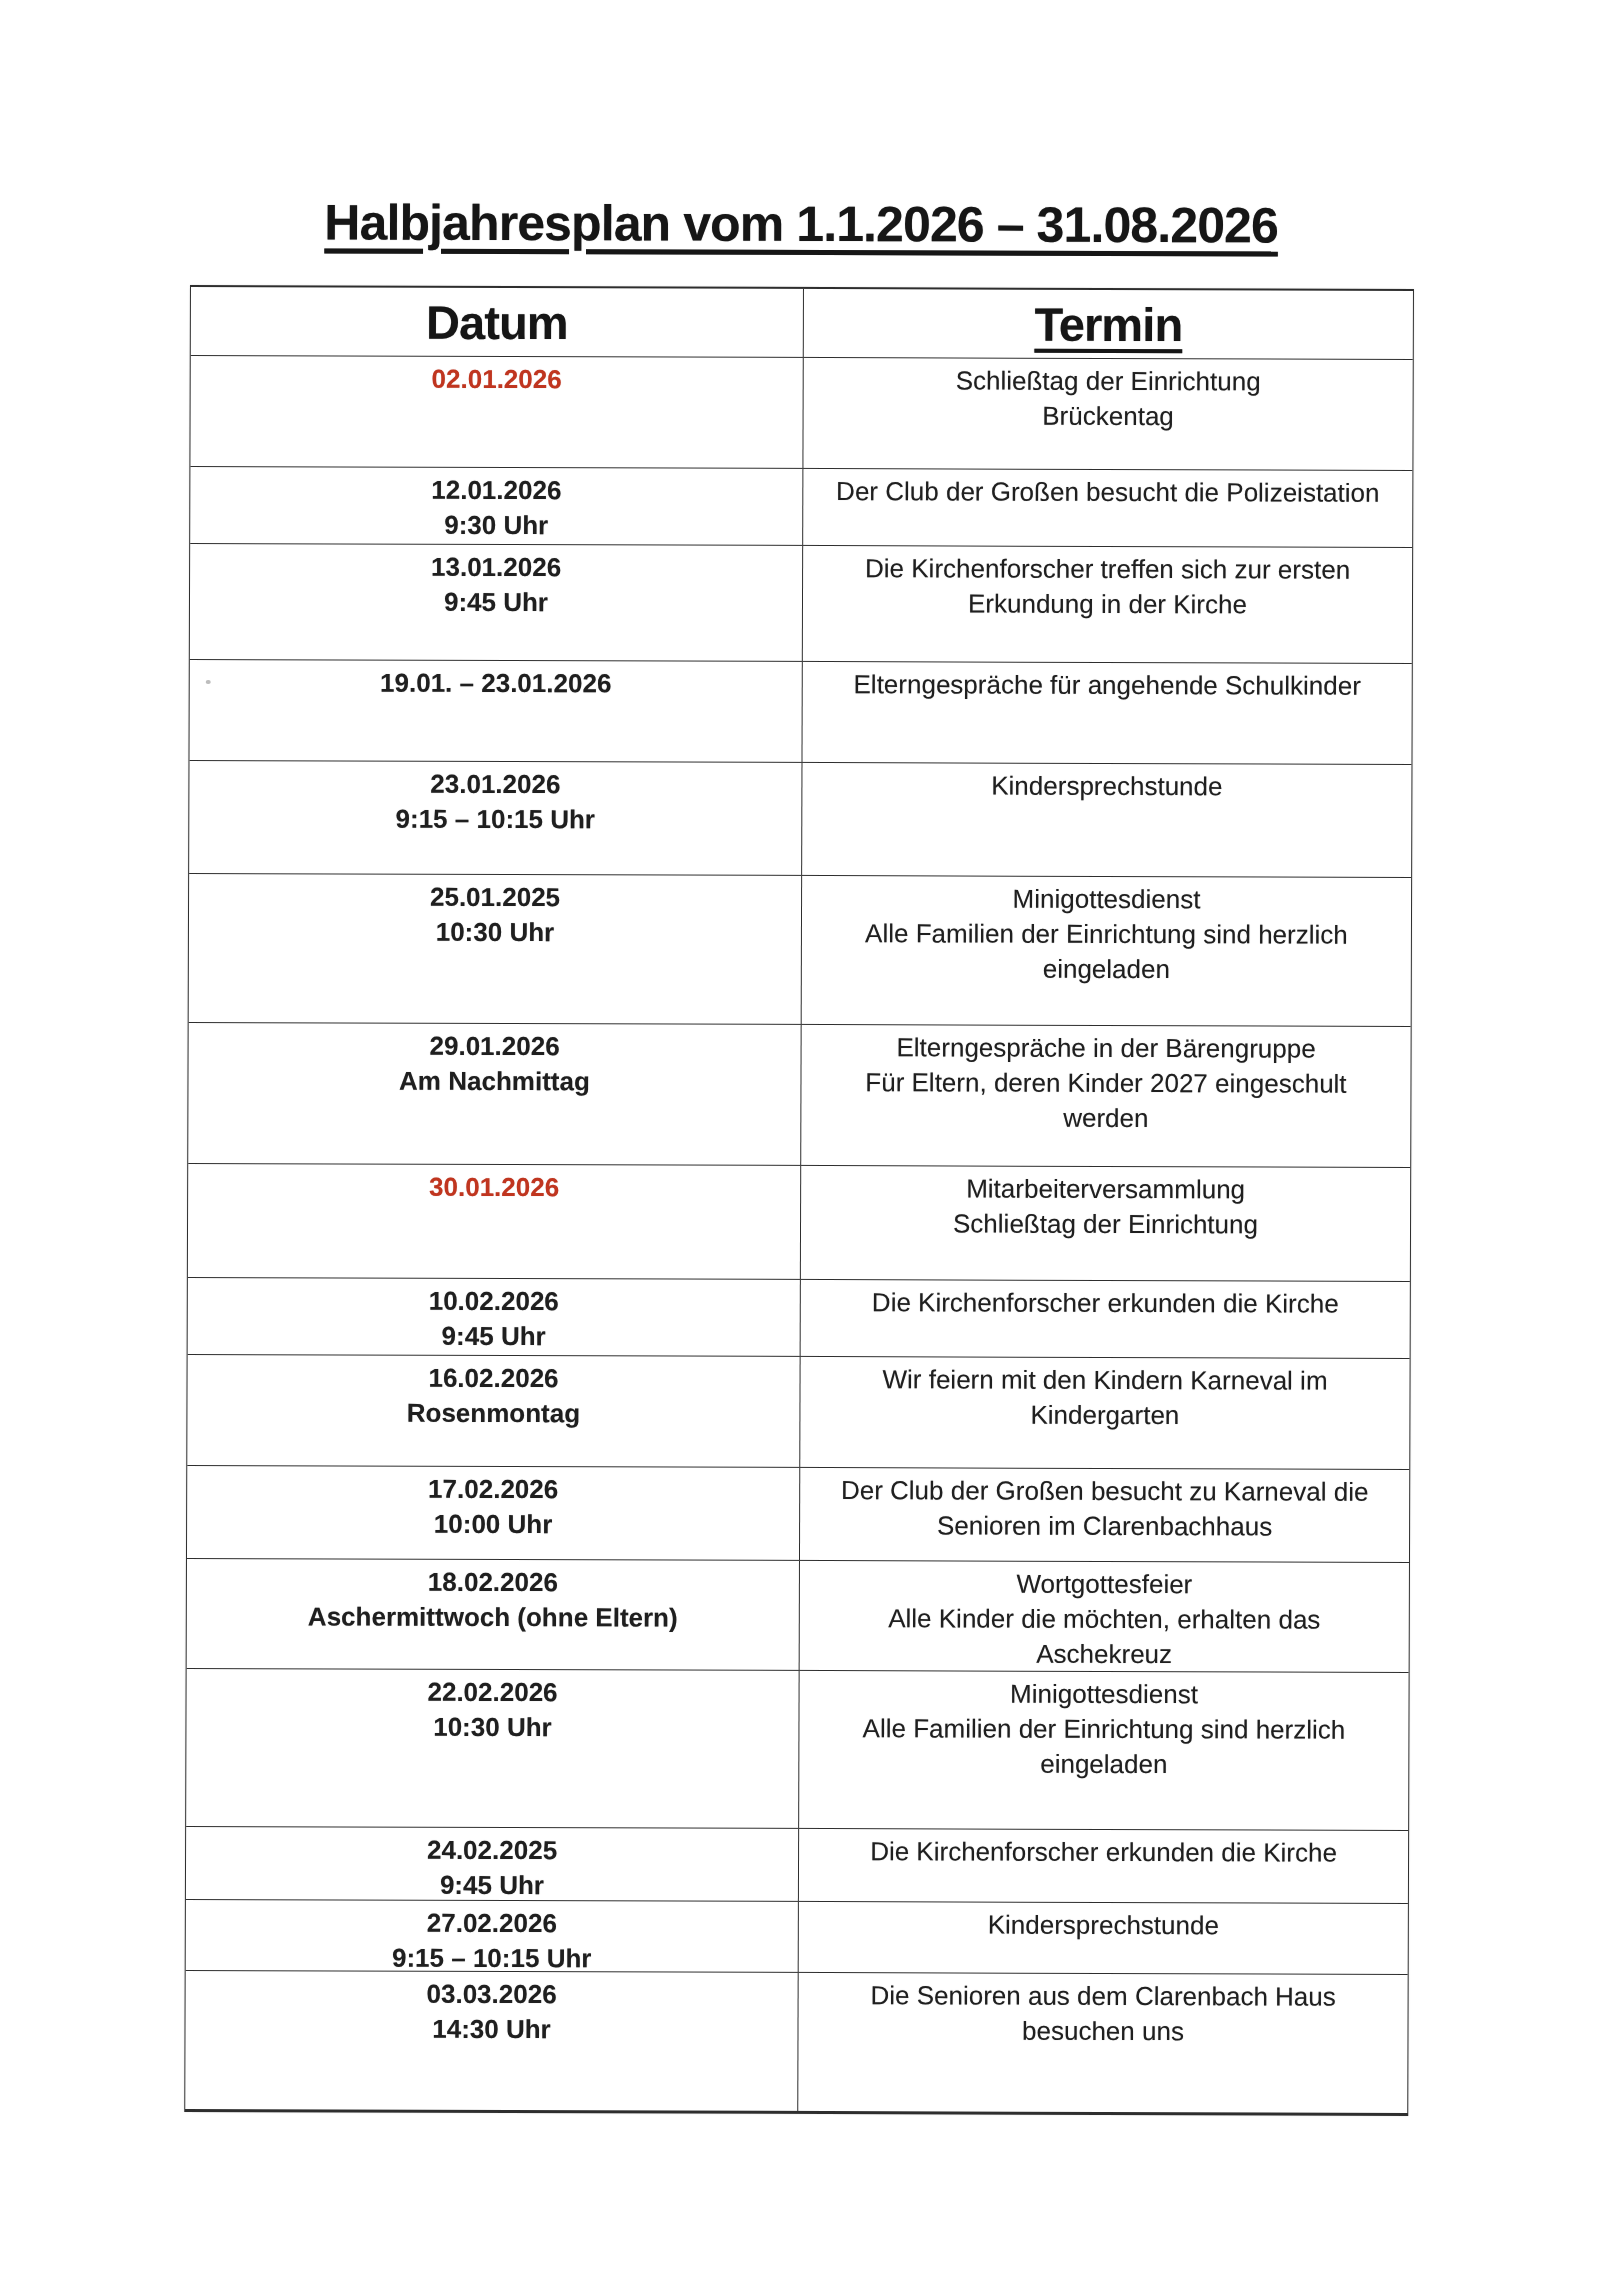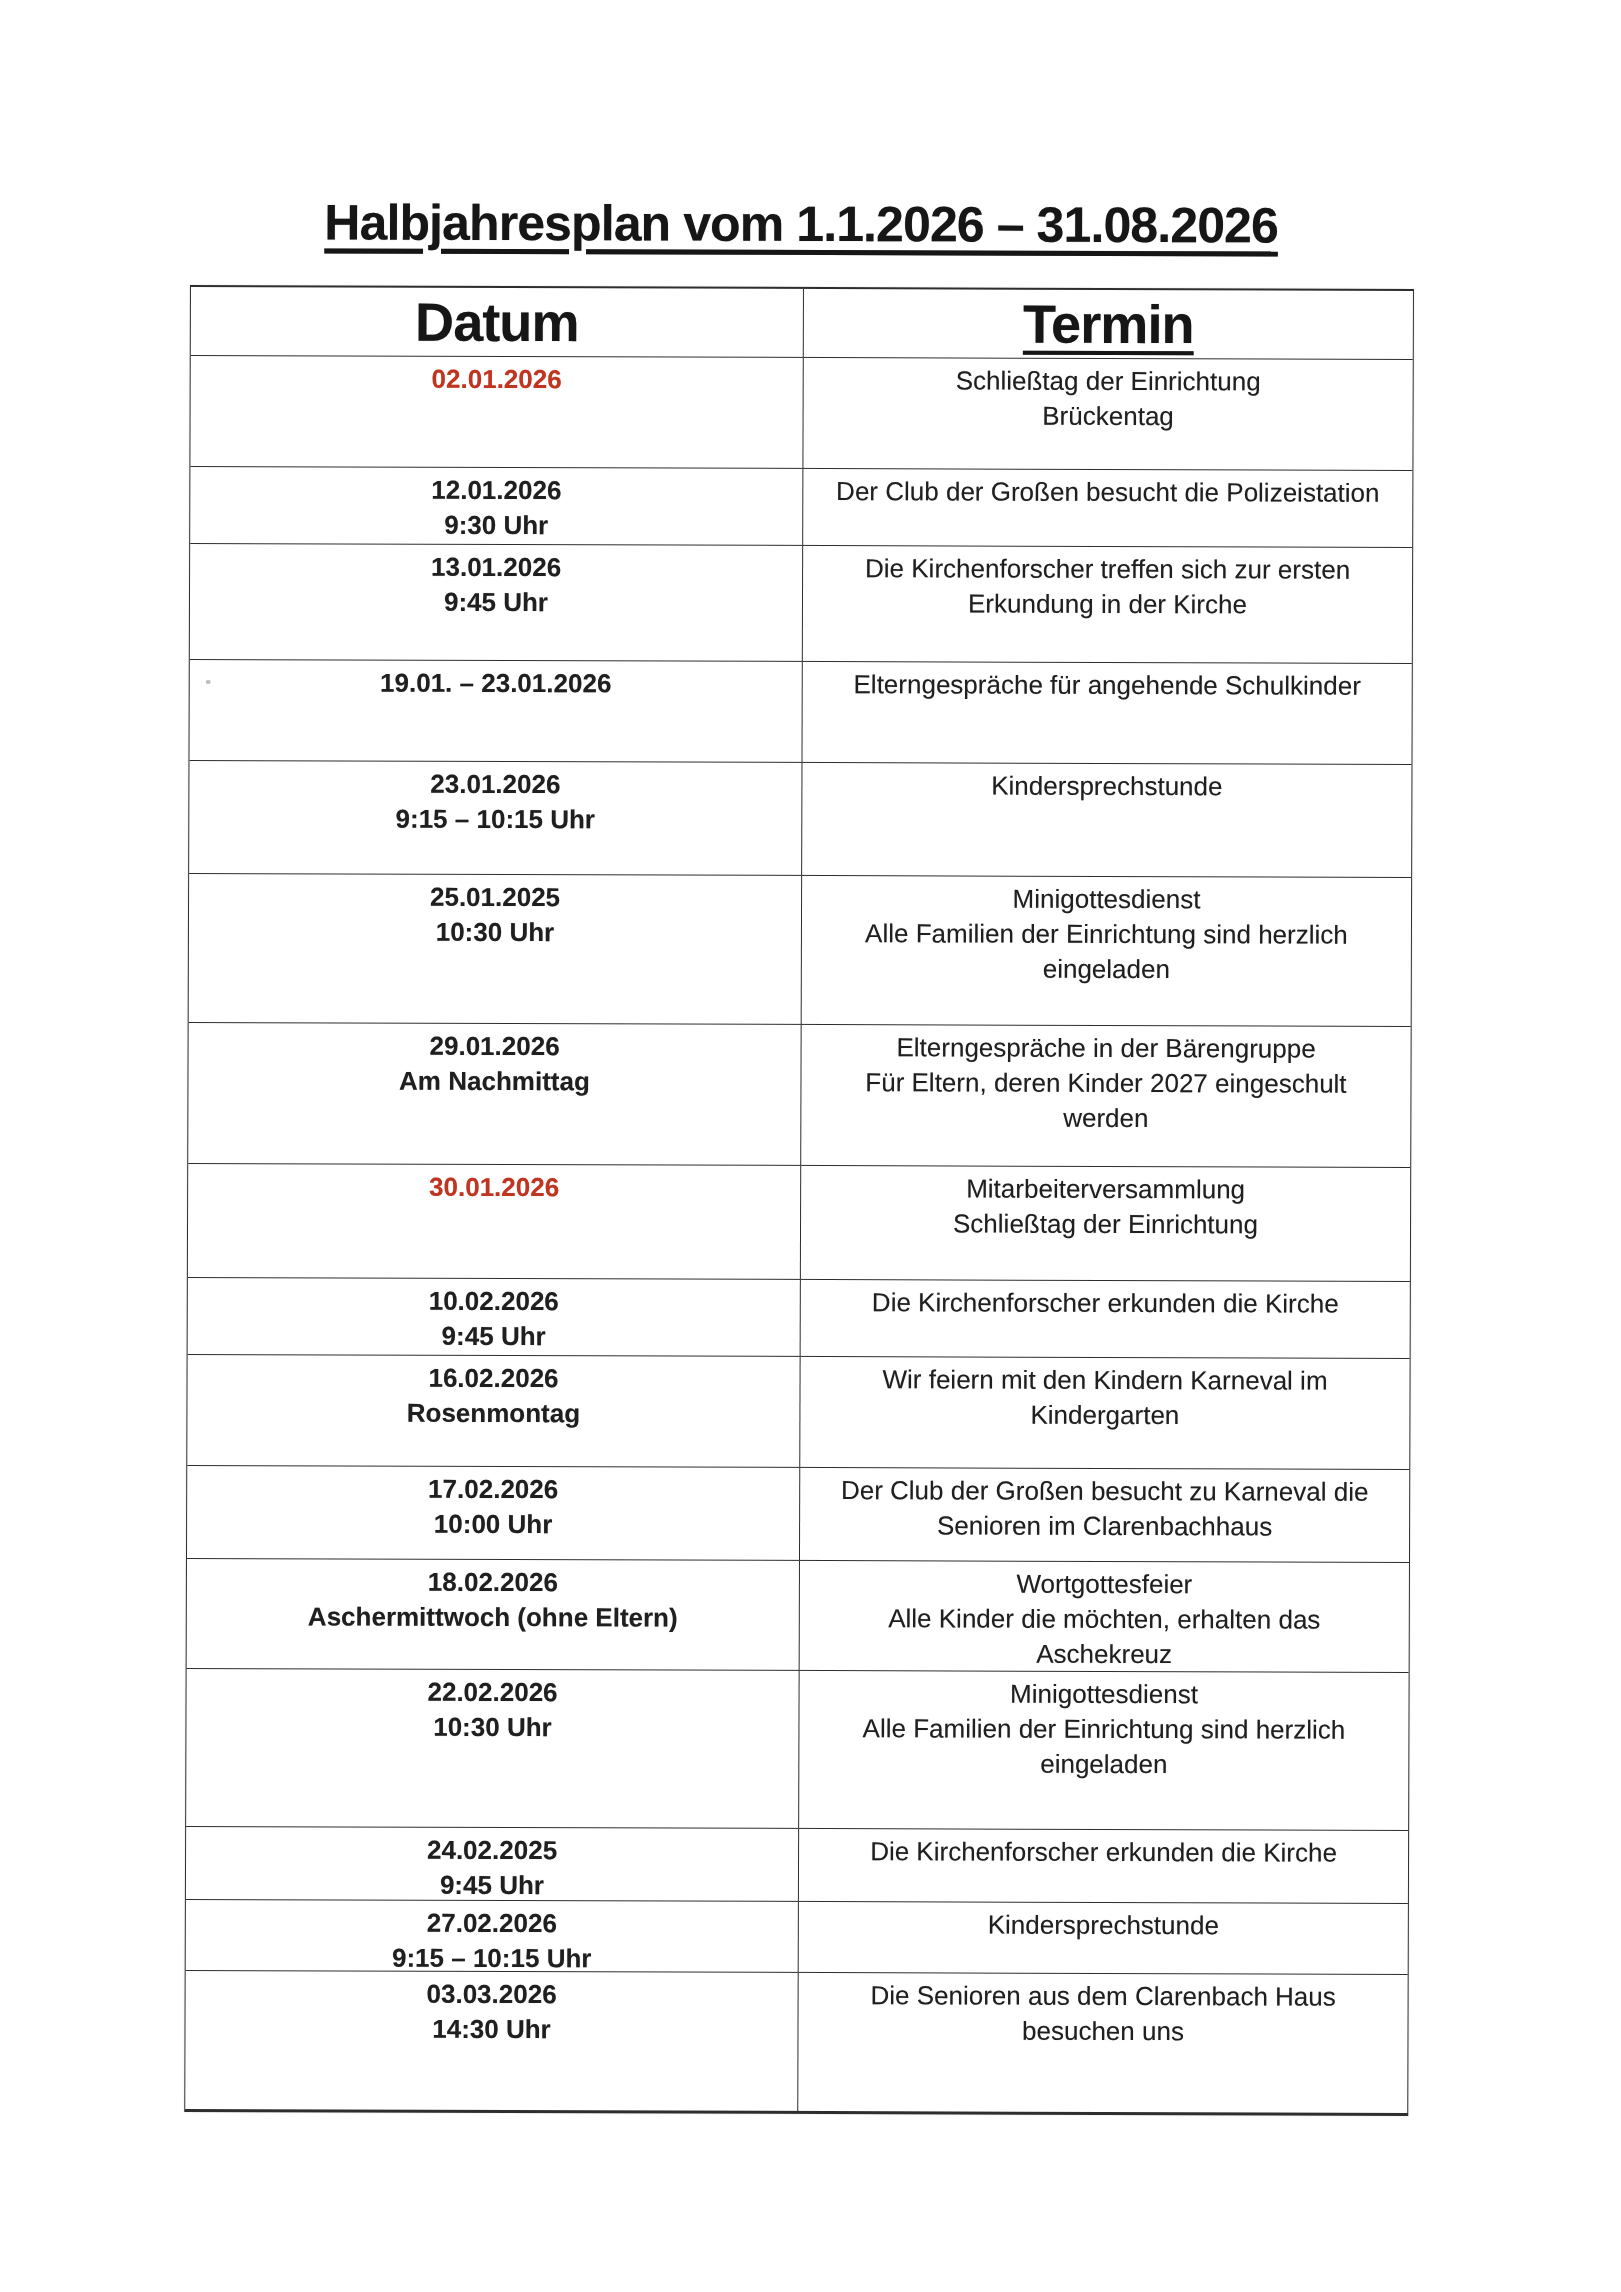--- a/index.html
+++ b/index.html
@@ -67,21 +67,21 @@
   }
   .cell-event {
     flex: 1;
   }
   .header-row .t-cell {
     display: flex;
     align-items: center;
     justify-content: center;
   }
   .header-label {
-    font-size: 54px;
+    font-size: 47px;
     font-weight: bold;
     letter-spacing: -0.9px;
     color: #161616;
     text-shadow: 0 0 0.9px rgba(0,0,0,0.45);
   }
   .header-label.underlined {
     text-decoration: underline;
     text-decoration-thickness: 3.6px;
     text-underline-offset: 8px;
     text-align: right;

